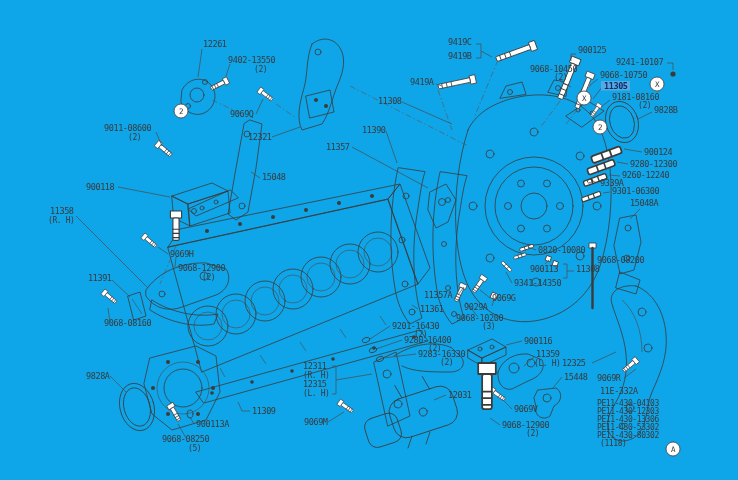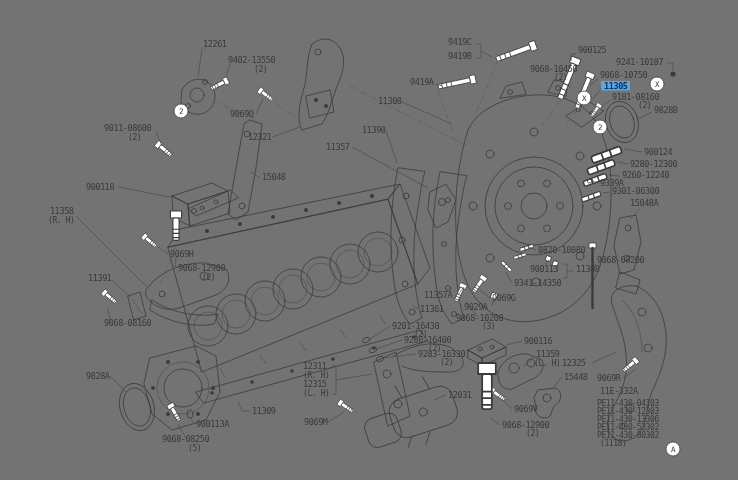--- a/index.html
+++ b/index.html
@@ -1,16 +1,16 @@
 <!DOCTYPE html>
 <html><head>
 <meta charset="utf-8">
 <style>
   html,body{margin:0;padding:0;background:#fafafa;}
-  .stage{position:relative;width:738px;height:480px;background:#737373;overflow:hidden;
+  .stage{position:relative;width:738px;height:480px;background:#0ea5e9;overflow:hidden;
          font-family:"DejaVu Sans Mono", monospace;}
   svg{display:block}
   svg .shape{stroke:#3b3b3b;stroke-width:0.8;fill:none;stroke-linejoin:round;stroke-linecap:round;}
   svg .fw{stroke:#3b3b3b;stroke-width:0.8;fill:#ffffff;stroke-linejoin:round;}
   svg .leader{stroke:#4a4a4a;stroke-width:0.7;fill:none;}
   svg .dash{stroke:#5a5a5a;stroke-width:0.65;fill:none;stroke-dasharray:6 2.5 1.5 2.5;}
   svg .dot{fill:#3b3b3b;stroke:none;}
   svg text{font-family:"DejaVu Sans Mono", monospace;font-size:8.5px;fill:#3a3a3a;letter-spacing:-0.4px;}
   svg text.qty{font-size:8px;}
   svg text.co{font-size:7.5px;text-anchor:middle;}

